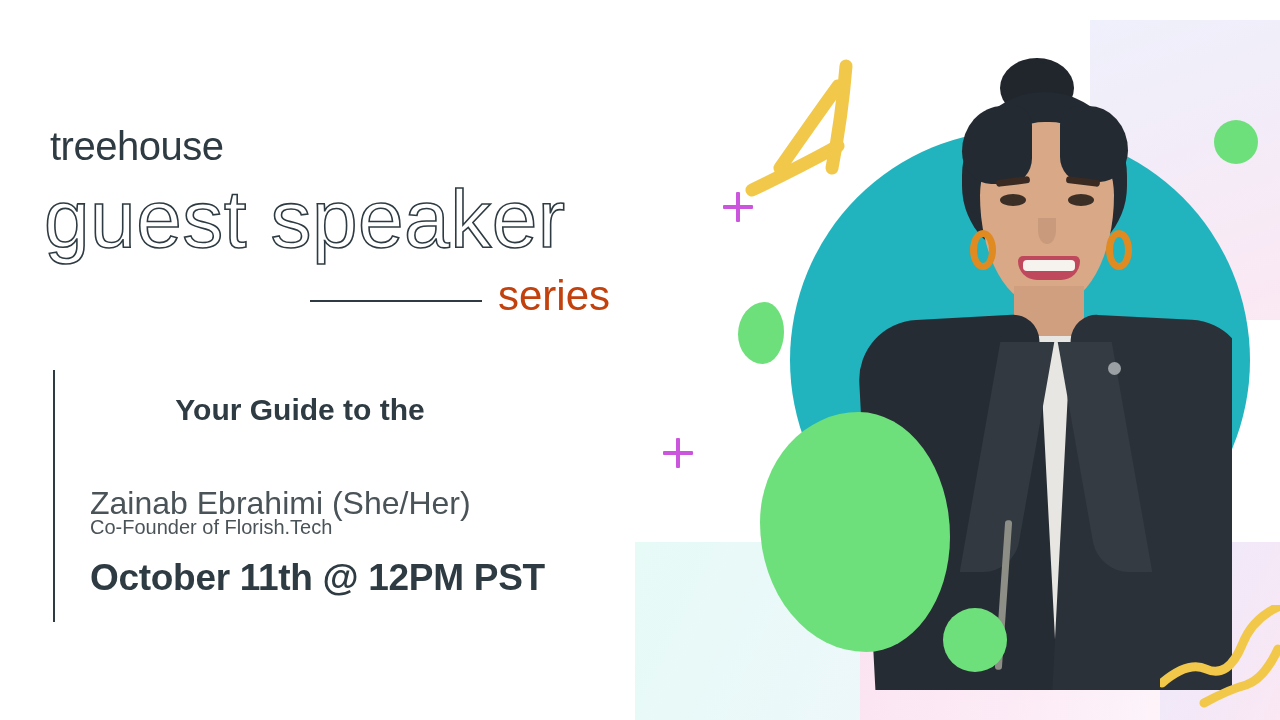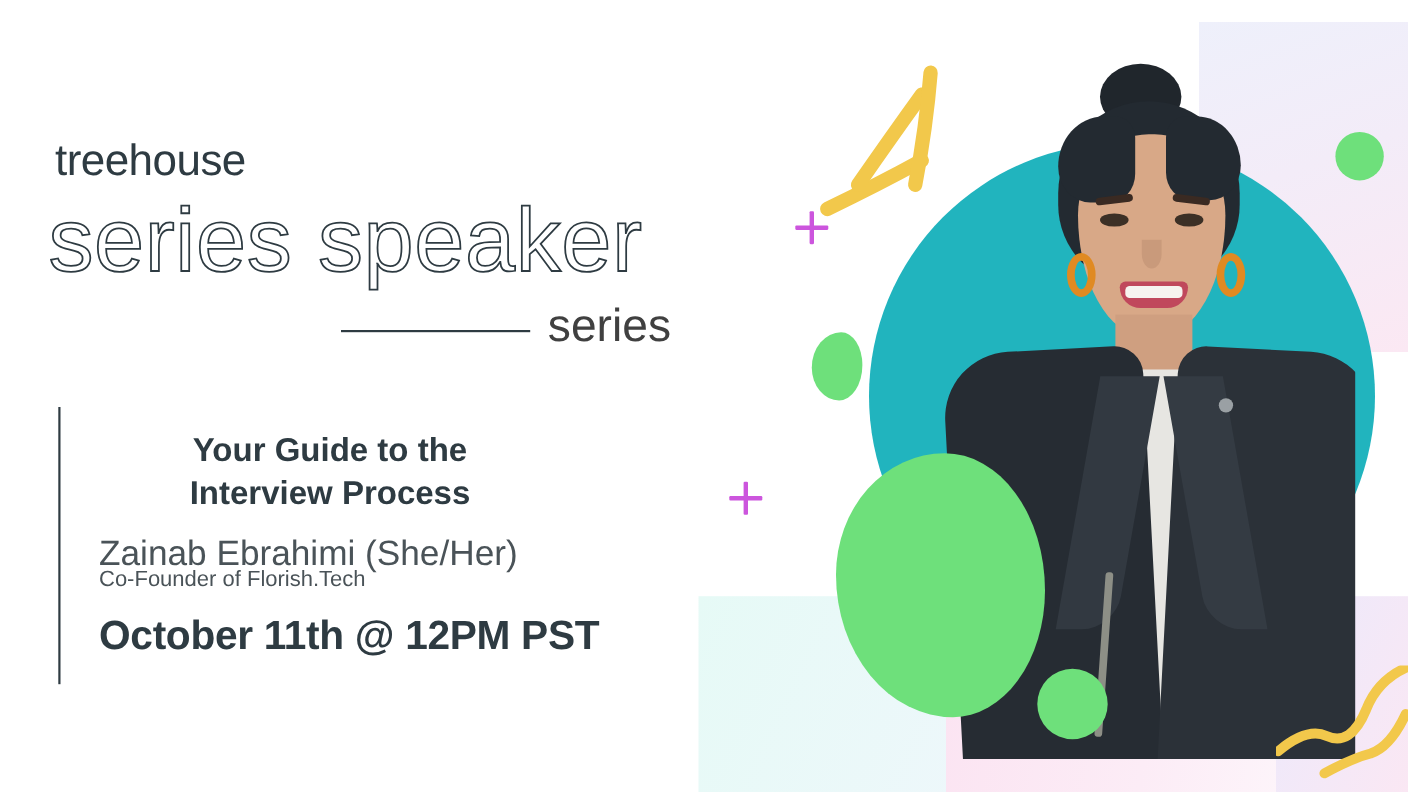--- a/index.html
+++ b/index.html
@@ -262,21 +262,21 @@
     position: absolute;
     left: 310px; top: 280px;
     width: 172px; height: 2px;
     background: #2e3b42;
   }
   .series-word {
     position: absolute;
     left: 498px; top: 255px;
     font-size: 42px;
     font-weight: 400;
-    color: #404040;
+    color: #c2410c;
     line-height: 1;
   }
 
   .rule-vert {
     position: absolute;
     left: 53px; top: 350px;
     width: 2px; height: 252px;
     background: #2e3b42;
   }
   .event-title {
@@ -368,28 +368,27 @@
   <svg class="squiggles" viewBox="0 0 120 105">
     <path d="M2 78 Q 28 56 46 64 Q 68 74 82 40 Q 92 14 118 2" stroke="#F2C84B" stroke-width="9" stroke-linecap="round" fill="none"></path>
     <path d="M44 98 Q 70 84 86 80 Q 104 74 118 44" stroke="#F2C84B" stroke-width="9" stroke-linecap="round" fill="none"></path>
   </svg>
 
   <div class="plus plus-1"></div>
   <div class="plus plus-2"></div>
 
   <div class="text-col">
     <div class="brand">treehouse</div>
-    <div class="headline-outline">series speaker</div>
+    <div class="headline-outline">guest speaker</div>
     <div class="series-rule"></div>
     <div class="series-word">series</div>
 
     <div class="rule-vert"></div>
 
     <div class="event-title">
       <span>Your Guide to the</span><br>
-      <span>Interview Process</span>
     </div>
     <div class="speaker-name">Zainab Ebrahimi (She/Her)</div>
     <div class="speaker-role">Co-Founder of Florish.Tech</div>
     <div class="event-date">October 11th @ 12PM PST</div>
   </div>
 
 </div>
 
 </body></html>

